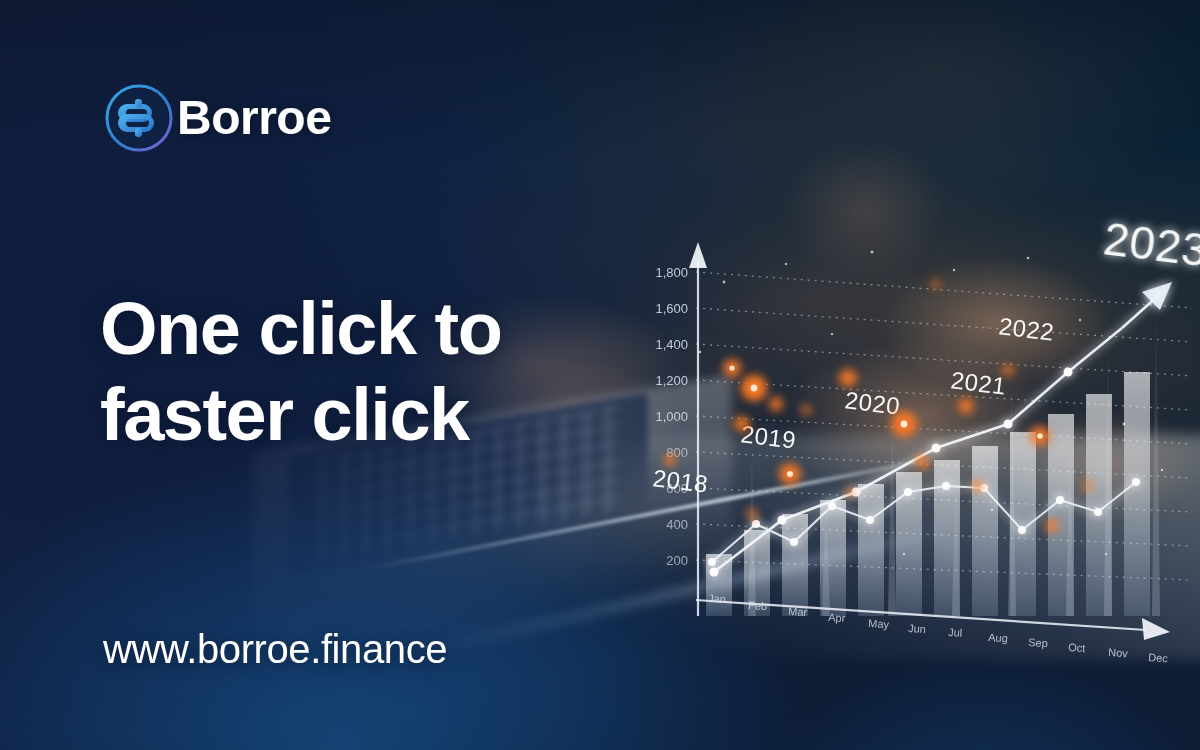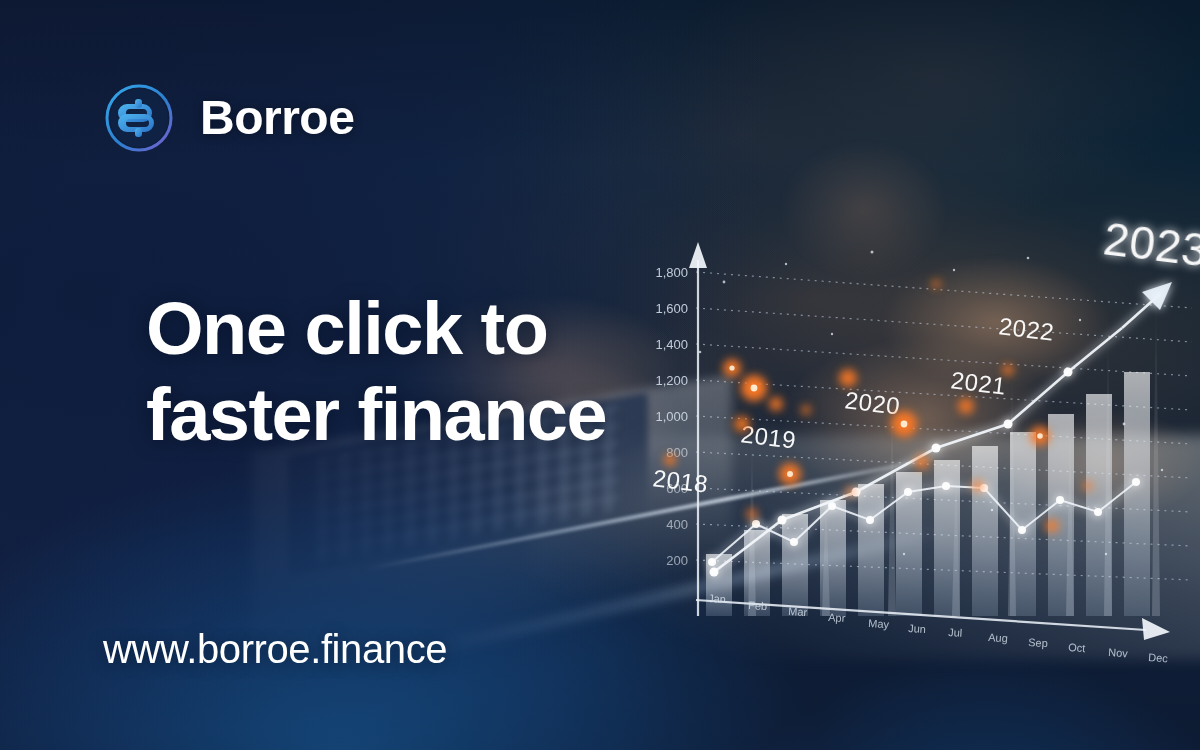--- a/index.html
+++ b/index.html
@@ -129,37 +129,36 @@
   .yearlab{
     font-family:"Liberation Sans", sans-serif;
     font-size:24px; fill:#ffffff; opacity:.96;
     letter-spacing:.5px;
   }
   .yearlab.big{ font-size:46px; }
 
   
   .logo-row{
     position:absolute; left:103px; top:82px;
-    display:flex; align-items:center; gap:25px;
+    display:flex; align-items:center; gap:2px;
   }
   .logo-mark{ width:72px; height:72px; display:block; }
   .logo-word{
     font-size:48px; font-weight:bold; color:#ffffff;
     letter-spacing:-.5px; line-height:1;
     text-shadow:0 1px 10px rgba(0,0,0,.35);
   }
 
   .headline{
     position:absolute; left:100px; top:286px;
     width:620px;
     font-size:74px; font-weight:bold; line-height:1.16;
     color:#ffffff;
     letter-spacing:-1.5px;
     text-shadow:0 2px 18px rgba(4,14,32,.55);
-    margin-left:46px;
   }
   .headline .l2{ display:block; }
 
   .url{
     position:absolute; left:103px; top:627px;
     font-size:40px; font-weight:normal; color:#ffffff;
     letter-spacing:-.4px;
     text-shadow:0 2px 14px rgba(4,14,32,.5);
   }
 </style>
@@ -395,18 +394,18 @@
           <rect x="32" y="17" width="7" height="9" rx="3.2"></rect>
           <rect x="32" y="46" width="7" height="9" rx="3.2"></rect>
         </g>
       </svg>
     </span>
     <span class="logo-word">Borroe</span>
   </div>
 
   <h1 class="headline">
     <span class="l1">One click to</span>
-    <span class="l2">faster finance</span>
+    <span class="l2">faster click</span>
   </h1>
 
   <div class="url">www.borroe.finance</div>
 
 </div>
 
 </body></html>

